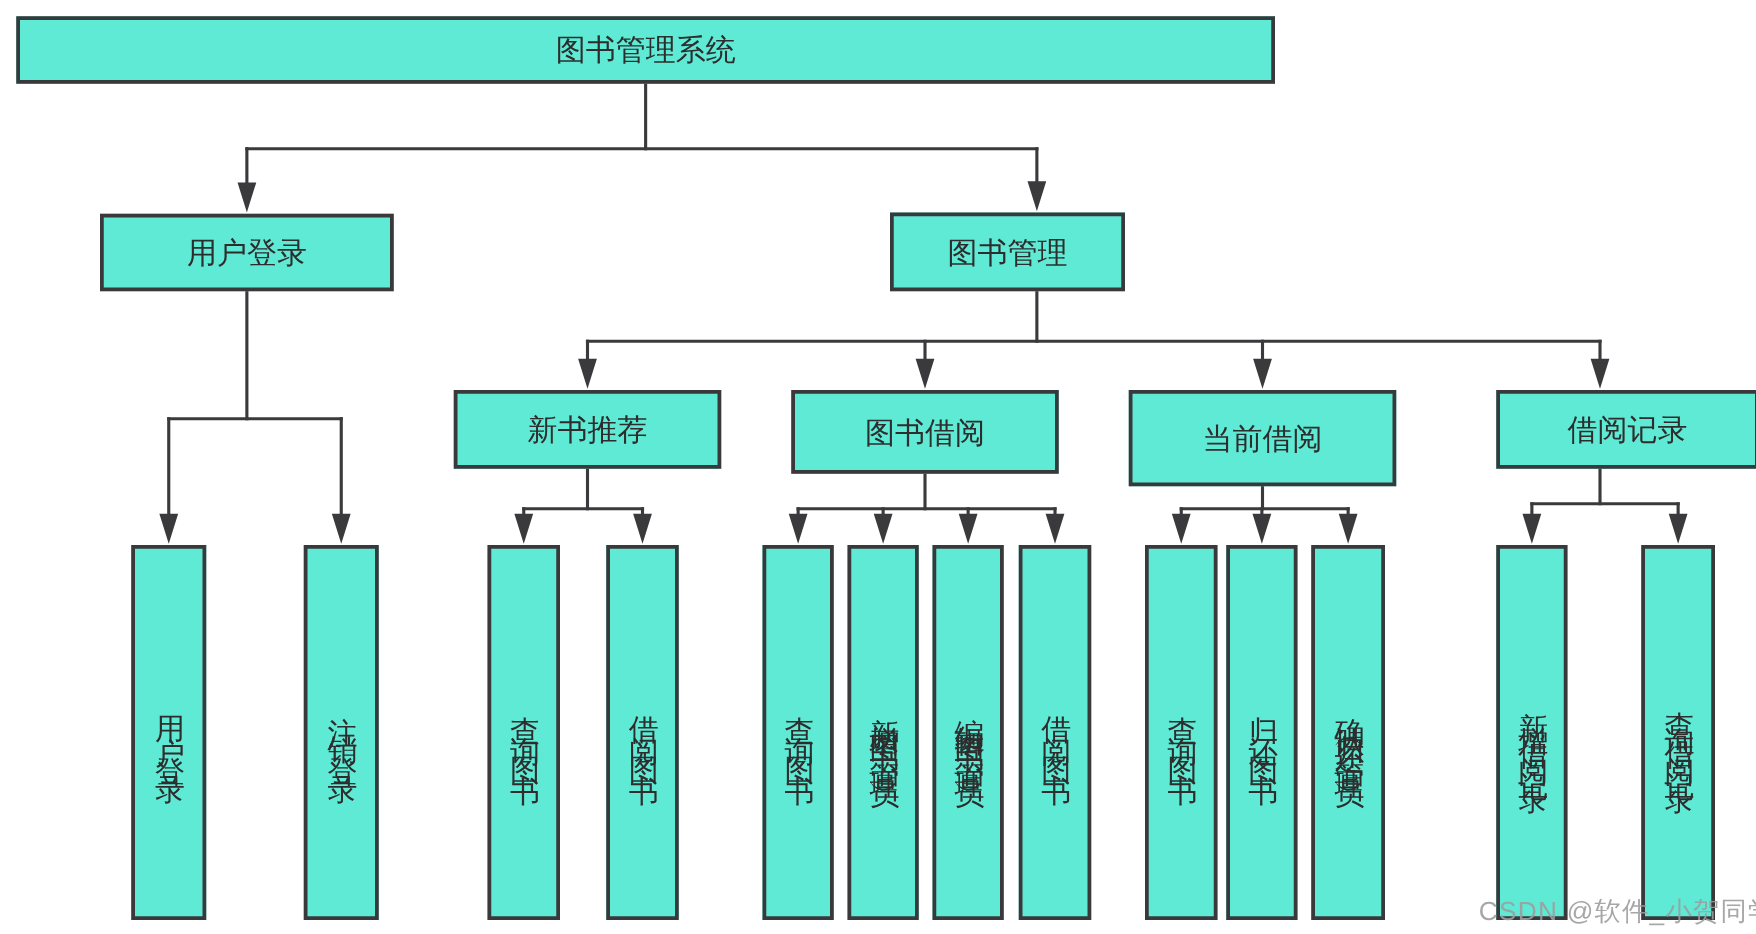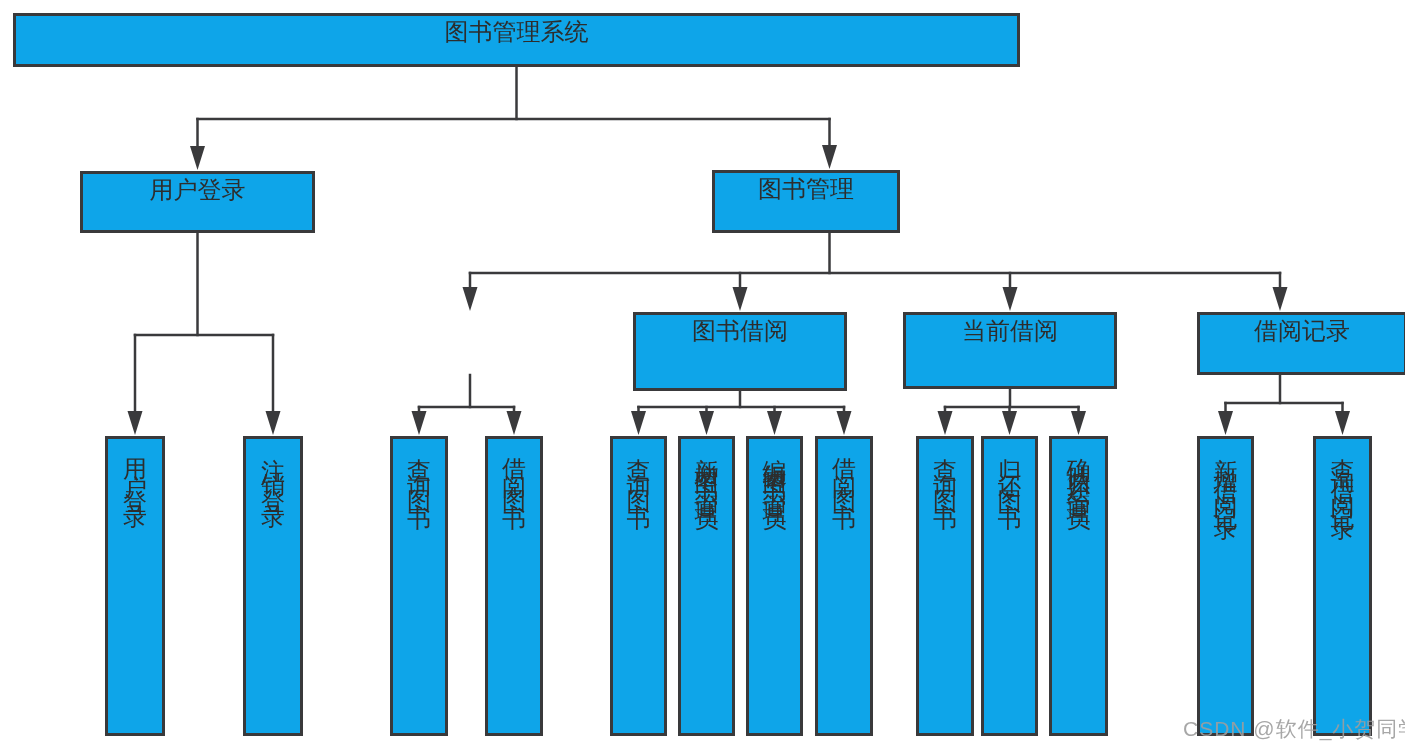--- a/index.html
+++ b/index.html
@@ -13,22 +13,23 @@
   #connectors{
     position:absolute;left:0;top:0;width:1405px;height:747px;
     pointer-events:none;
   }
   #connectors line{stroke:#3a3a3c;stroke-width:2.5;stroke-linecap:square;}
   #connectors polygon{fill:#3a3a3c;}
   .node{
     position:absolute;
     box-sizing:border-box;
     border:3px solid #39393b;
-    background:#0ea5e9;
+    background:#5eead4;
     display:flex;
+    align-items:center;
     justify-content:center;
     color:#2d2d2d;
     font-size:24px;
     z-index:1;
   }
   .node.vert span{
     writing-mode:vertical-rl;
     text-orientation:mixed;
     line-height:1;
     white-space:nowrap;
@@ -105,21 +106,24 @@
 
   <div class="node horiz" style="left: 13px; top: 13px; width: 1007px; height: 54px;">
       <span>图书管理系统</span>
     </div>
     <div class="node horiz" style="left: 80px; top: 171px; width: 235px; height: 62px;">
       <span>用户登录</span>
     </div>
     <div class="node horiz" style="left: 712px; top: 170px; width: 188px; height: 63px;">
       <span>图书管理</span>
     </div>
-    <div class="node horiz" style="left: 633px; top: 312px; width: 214px; height: 79px; font-family: Liberation Mono, monospace;">
+    <div class="node horiz" style="left: 363px; top: 312px; width: 214px; height: 63px;">
+      <span>新书推荐</span>
+    </div>
+    <div class="node horiz" style="left: 633px; top: 312px; width: 214px; height: 67px; font-family: Liberation Mono, monospace;">
       <span>图书借阅</span>
     </div>
     <div class="node horiz" style="left: 903px; top: 312px; width: 214px; height: 77px;">
       <span>当前借阅</span>
     </div>
     <div class="node horiz" style="left: 1173px; top: 312px; width: 210px; height: 63px; margin-left: 24px;">
       <span>借阅记录</span>
     </div>
     <div class="node vert" style="left: 105px; top: 436px; width: 60px; height: 300px;">
       <span style="letter-spacing: 16px;">用户登录</span>

